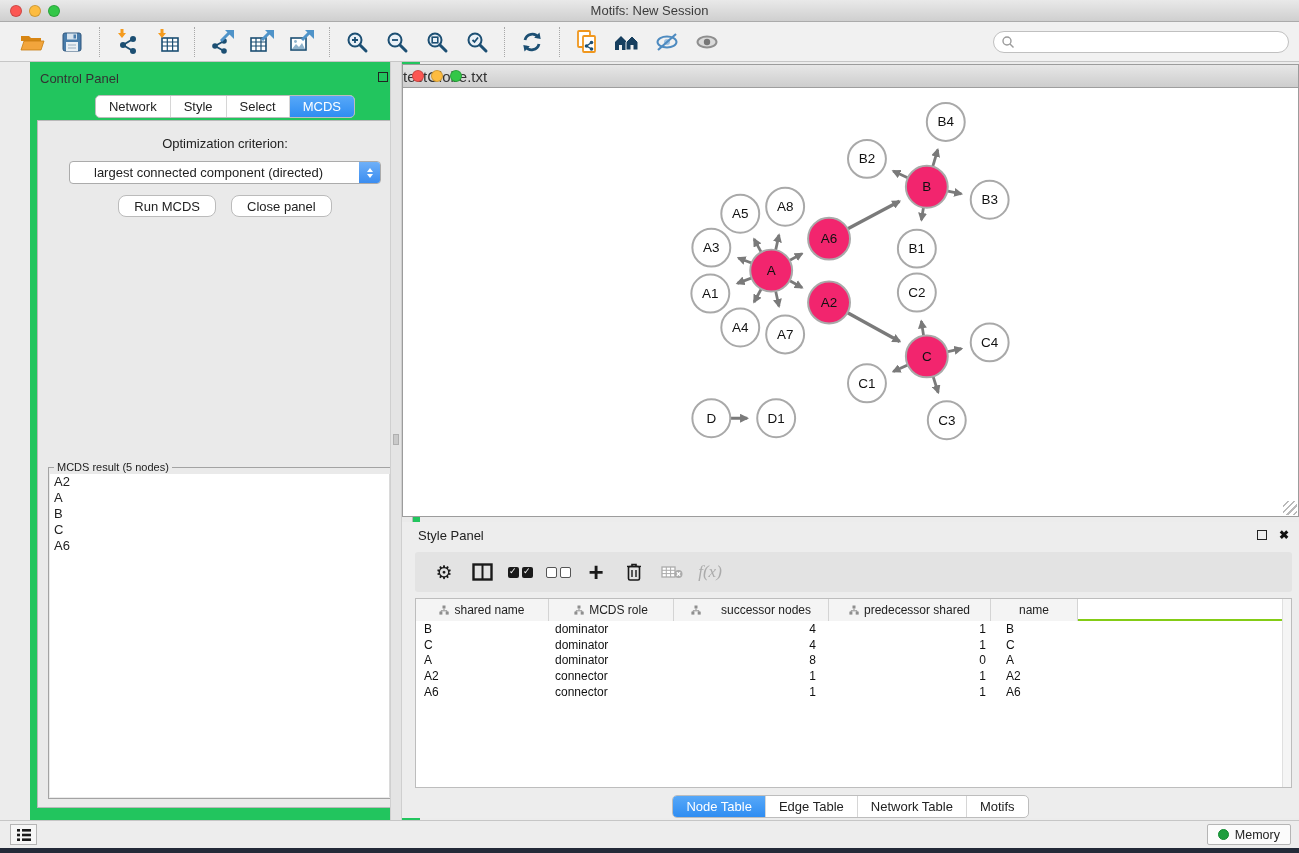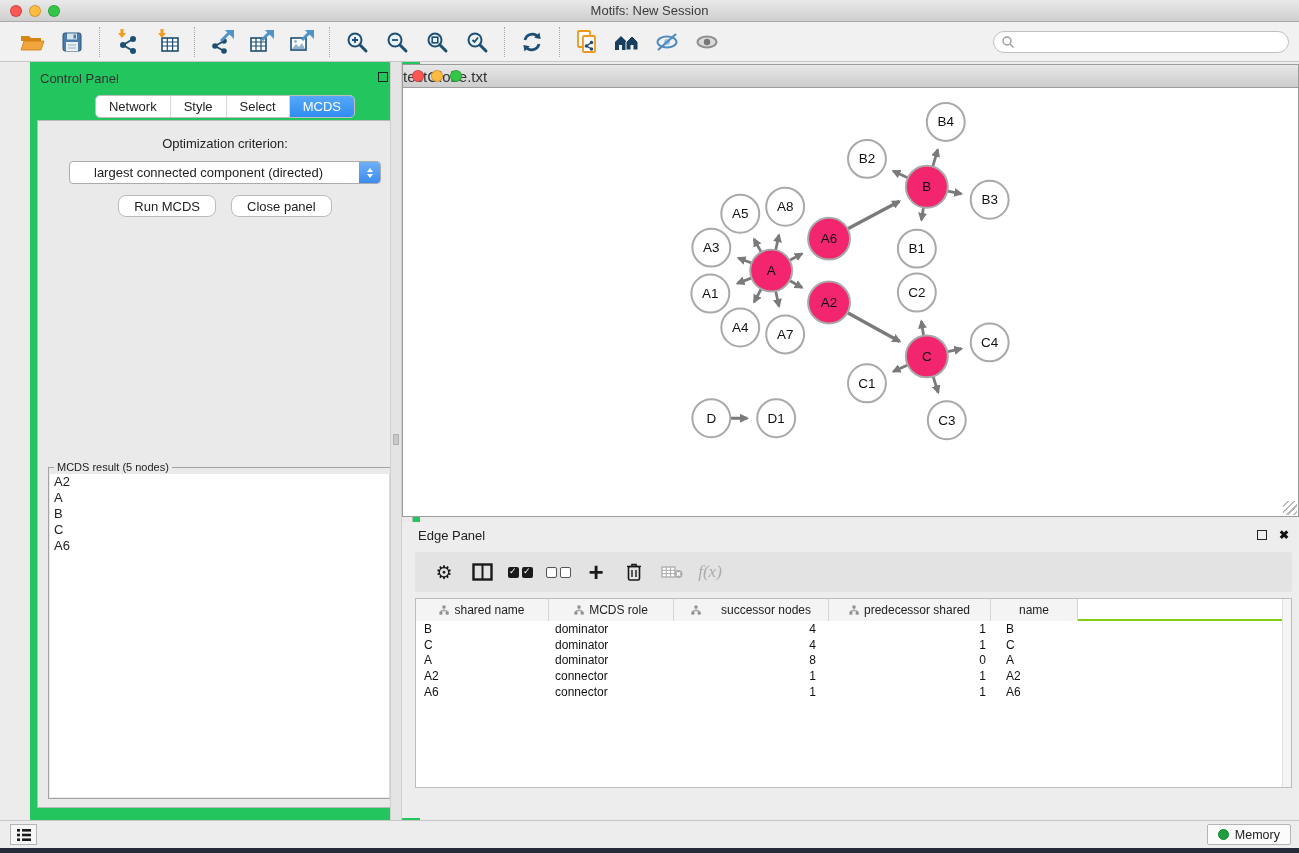--- a/index.html
+++ b/index.html
@@ -395,21 +395,21 @@
           <text x="374" y="334.5" text-anchor="middle" font-size="13.5" fill="#111111">D1</text>
           <circle cx="545" cy="332" r="19" fill="#FFFFFF" stroke="#A9A9A9" stroke-width="2"></circle>
           <text x="545" y="336.5" text-anchor="middle" font-size="13.5" fill="#111111">C3</text>
         </svg>
     </div>
     <div id="nw-grip"></div>
   </div>
 
   <div id="table-panel">
     <div class="tp-header">
-      <span>Edge Panel</span>
+      <span>Style Panel</span>
       <span class="panel-ctrls">
         <span class="float-box"></span>
         <span class="close-x">✖</span>
       </span>
     </div>
     <div class="tp-toolbar">
       <div class="ti">
           <span class="gear-glyph">⚙</span>
         </div>
       <div class="ti">
@@ -522,20 +522,28 @@
           <div class="tr">
             <div class="td l" style="width: 133px;">A6</div>
             <div class="td l" style="width: 125px;">connector</div>
             <div class="td r" style="width: 155px;">1</div>
             <div class="td r" style="width: 162px;">1</div>
             <div class="td l" style="width: 87px;">A6</div>
           </div>
         </div>
       <div class="tscroll"></div>
     </div>
+    <div class="tp-tabs">
+      <span class="seg-ctrl" id="table-tabs">
+          <div class="seg active">Node Table</div>
+          <div class="seg">Edge Table</div>
+          <div class="seg">Network Table</div>
+          <div class="seg">Motifs</div>
+        </span>
+    </div>
   </div>
 </div>
 
 <div id="status-bar">
   <div id="list-btn">
     <svg width="16" height="14" viewBox="0 0 16 14">
       <rect x="1" y="1" width="3" height="2.6" fill="#1A1A1A"></rect>
         <rect x="1" y="5.7" width="3" height="2.6" fill="#1A1A1A"></rect>
         <rect x="1" y="10.4" width="3" height="2.6" fill="#1A1A1A"></rect>
       <rect x="6" y="1" width="9" height="2.6" fill="#1A1A1A"></rect>

